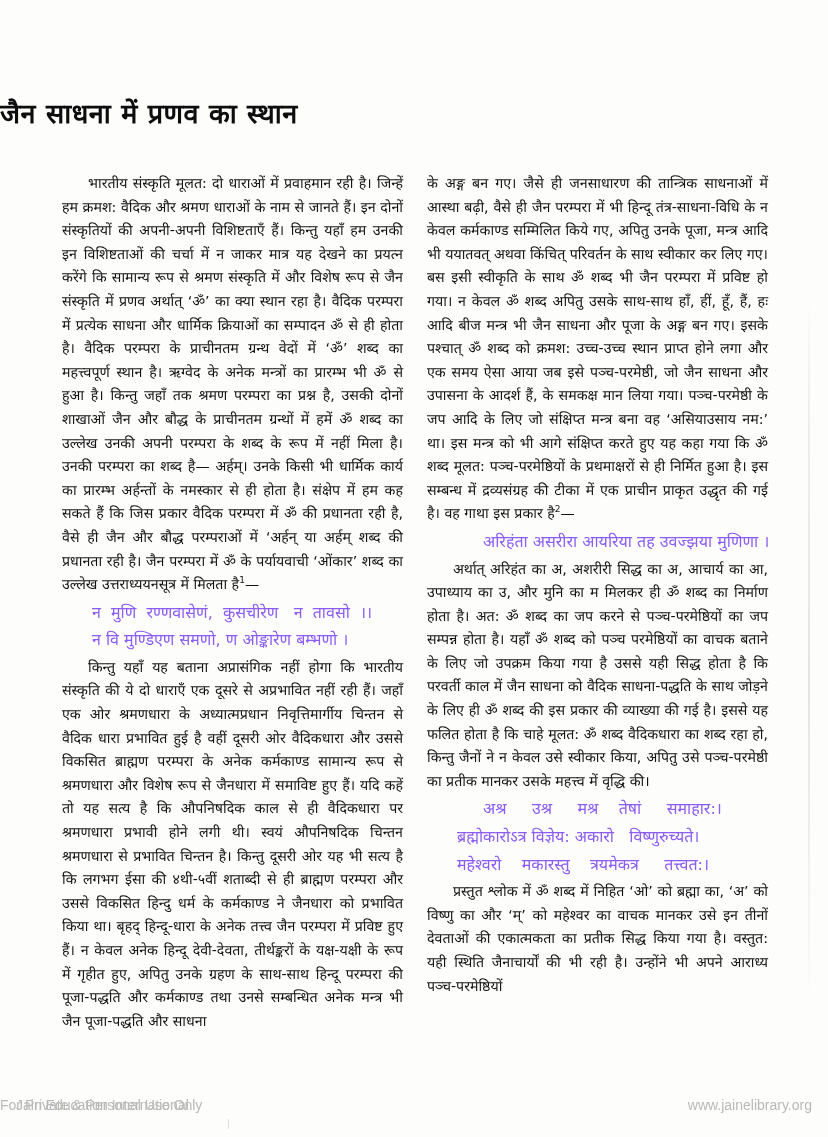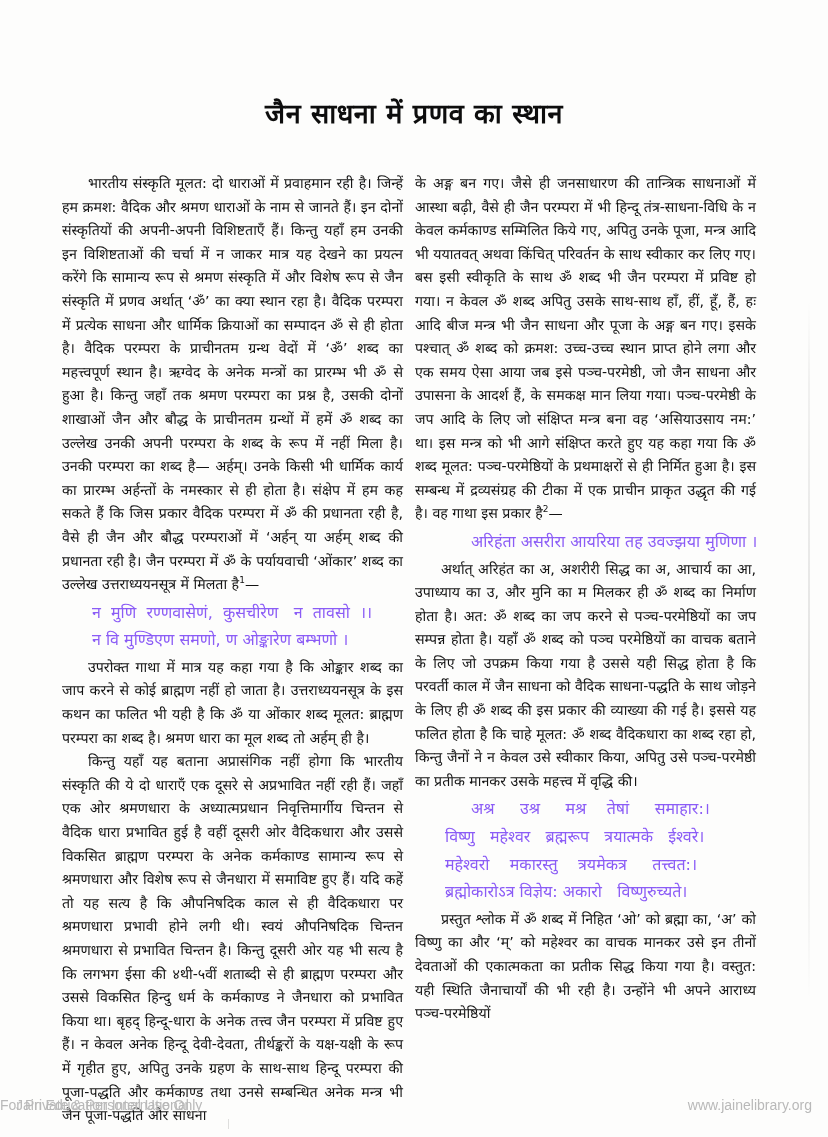--- a/index.html
+++ b/index.html
@@ -45,35 +45,35 @@
     height: 10px;
     background: rgba(0,0,0,0.12);
     pointer-events: none;
   }
 
   .title {
     position: absolute;
     top: 76px;
     left: 0;
     right: 0;
-    text-align: center;
+    text-align: left;
     font-family: "DejaVu Sans", sans-serif;
     font-weight: bold;
     font-size: 27px;
     letter-spacing: 0.5px;
     color: #0d0d0d;
   }
 
   .columns {
     position: absolute;
     top: 172px;
     left: 62px;
     width: 706px;
     display: flex;
-    gap: 12px;
+    gap: 24px;
   }
   .col {
     width: 341px;
     flex: 0 0 341px;
   }
 
   p.para {
     margin: 0;
     font-family: "DejaVu Sans", sans-serif;
     font-size: 14.2px;
@@ -145,37 +145,35 @@
 
   <div class="columns">
 
     <div class="col">
 
       <p class="para"><span>भारतीय संस्कृति मूलत: दो धाराओं में प्रवाहमान रही है। जिन्हें हम क्रमश: वैदिक और श्रमण धाराओं के नाम से जानते हैं। इन दोनों संस्कृतियों की अपनी-अपनी विशिष्टताएँ हैं। किन्तु यहाँ हम उनकी इन विशिष्टताओं की चर्चा में न जाकर मात्र यह देखने का प्रयत्न करेंगे कि सामान्य रूप से श्रमण संस्कृति में और विशेष रूप से जैन संस्कृति में प्रणव अर्थात् ‘ॐ’ का क्या स्थान रहा है। वैदिक परम्परा में प्रत्येक साधना और धार्मिक क्रियाओं का सम्पादन ॐ से ही होता है। वैदिक परम्परा के प्राचीनतम ग्रन्थ वेदों में ‘ॐ’ शब्द का महत्त्वपूर्ण स्थान है। ऋग्वेद के अनेक मन्त्रों का प्रारम्भ भी ॐ से हुआ है। किन्तु जहाँ तक श्रमण परम्परा का प्रश्न है, उसकी दोनों शाखाओं जैन और बौद्ध के प्राचीनतम ग्रन्थों में हमें ॐ शब्द का उल्लेख उनकी अपनी परम्परा के शब्द के रूप में नहीं मिला है। उनकी परम्परा का शब्द है— अर्हम्‌। उनके किसी भी धार्मिक कार्य का प्रारम्भ अर्हन्तों के नमस्कार से ही होता है। संक्षेप में हम कह सकते हैं कि जिस प्रकार वैदिक परम्परा में ॐ की प्रधानता रही है, वैसे ही जैन और बौद्ध परम्पराओं में ‘अर्हन्‌ या अर्हम्‌ शब्द की प्रधानता रही है। जैन परम्परा में ॐ के पर्यायवाची ‘ओंकार’ शब्द का उल्लेख उत्तराध्ययनसूत्र में मिलता है</span><sup class="ref">1</sup><span>—</span></p>
 
       <div class="verse ind1">न  मुणि  रण्णवासेणं,  कुसचीरेण   न  तावसो  ।।</div>
       <div class="verse ind1">न वि मुण्डिएण समणो, ण ओङ्कारेण बम्भणो ।</div>
 
-      <p class="para">उपरोक्त गाथा में मात्र यह कहा गया है कि ओङ्कार शब्द का जाप करने से कोई ब्राह्मण नहीं हो जाता है। उत्तराध्ययनसूत्र के इस कथन का फलित भी यही है कि ॐ या ओंकार शब्द मूलत: ब्राह्मण परम्परा का शब्द है। श्रमण धारा का मूल शब्द तो अर्हम्‌ ही है।</p>
       <p class="para">किन्तु यहाँ यह बताना अप्रासंगिक नहीं होगा कि भारतीय संस्कृति की ये दो धाराएँ एक दूसरे से अप्रभावित नहीं रही हैं। जहाँ एक ओर श्रमणधारा के अध्यात्मप्रधान निवृत्तिमार्गीय चिन्तन से वैदिक धारा प्रभावित हुई है वहीं दूसरी ओर वैदिकधारा और उससे विकसित ब्राह्मण परम्परा के अनेक कर्मकाण्ड सामान्य रूप से श्रमणधारा और विशेष रूप से जैनधारा में समाविष्ट हुए हैं। यदि कहें तो यह सत्य है कि औपनिषदिक काल से ही वैदिकधारा पर श्रमणधारा प्रभावी होने लगी थी। स्वयं औपनिषदिक चिन्तन श्रमणधारा से प्रभावित चिन्तन है। किन्तु दूसरी ओर यह भी सत्य है कि लगभग ईसा की ४थी-५वीं शताब्दी से ही ब्राह्मण परम्परा और उससे विकसित हिन्दु धर्म के कर्मकाण्ड ने जैनधारा को प्रभावित किया था। बृहद् हिन्दू-धारा के अनेक तत्त्व जैन परम्परा में प्रविष्ट हुए हैं। न केवल अनेक हिन्दू देवी-देवता, तीर्थङ्करों के यक्ष-यक्षी के रूप में गृहीत हुए, अपितु उनके ग्रहण के साथ-साथ हिन्दू परम्परा की पूजा-पद्धति और कर्मकाण्ड तथा उनसे सम्बन्धित अनेक मन्त्र भी जैन पूजा-पद्धति और साधना</p>
 
     </div>
 
     <div class="col">
 
       <p class="para cont"><span>के अङ्ग बन गए। जैसे ही जनसाधारण की तान्त्रिक साधनाओं में आस्था बढ़ी, वैसे ही जैन परम्परा में भी हिन्दू तंत्र-साधना-विधि के न केवल कर्मकाण्ड सम्मिलित किये गए, अपितु उनके पूजा, मन्त्र आदि भी ययातवत् अथवा किंचित् परिवर्तन के साथ स्वीकार कर लिए गए। बस इसी स्वीकृति के साथ ॐ शब्द भी जैन परम्परा में प्रविष्ट हो गया। न केवल ॐ शब्द अपितु उसके साथ-साथ हाँ, हीं, हूँ, हैं, हः आदि बीज मन्त्र भी जैन साधना और पूजा के अङ्ग बन गए। इसके पश्चात् ॐ शब्द को क्रमश: उच्च-उच्च स्थान प्राप्त होने लगा और एक समय ऐसा आया जब इसे पञ्च-परमेष्ठी, जो जैन साधना और उपासना के आदर्श हैं, के समकक्ष मान लिया गया। पञ्च-परमेष्ठी के जप आदि के लिए जो संक्षिप्त मन्त्र बना वह ‘असियाउसाय नम:’ था। इस मन्त्र को भी आगे संक्षिप्त करते हुए यह कहा गया कि ॐ शब्द मूलत: पञ्च-परमेष्ठियों के प्रथमाक्षरों से ही निर्मित हुआ है। इस सम्बन्ध में द्रव्यसंग्रह की टीका में एक प्राचीन प्राकृत उद्धृत की गई है। वह गाथा इस प्रकार है</span><sup class="ref">2</sup><span>—</span></p>
 
       <div class="verse ind2">अरिहंता असरीरा आयरिया तह उवज्झया मुणिणा ।</div>
 
       <p class="para">अर्थात् अरिहंत का अ, अशरीरी सिद्ध का अ, आचार्य का आ, उपाध्याय का उ, और मुनि का म मिलकर ही ॐ शब्द का निर्माण होता है। अत: ॐ शब्द का जप करने से पञ्च-परमेष्ठियों का जप सम्पन्न होता है। यहाँ ॐ शब्द को पञ्च परमेष्ठियों का वाचक बताने के लिए जो उपक्रम किया गया है उससे यही सिद्ध होता है कि परवर्ती काल में जैन साधना को वैदिक साधना-पद्धति के साथ जोड़ने के लिए ही ॐ शब्द की इस प्रकार की व्याख्या की गई है। इससे यह फलित होता है कि चाहे मूलत: ॐ शब्द वैदिकधारा का शब्द रहा हो, किन्तु जैनों ने न केवल उसे स्वीकार किया, अपितु उसे पञ्च-परमेष्ठी का प्रतीक मानकर उसके महत्त्व में वृद्धि की।</p>
 
       <div class="verse ind2">अश्र     उश्र     मश्र    तेषां     समाहार:।</div>
-      <div class="verse ind1">विष्णु   महेश्वर   ब्रह्मरूप   त्रयात्मके   ईश्वरे।</div>
+      <div class="verse ind1">ब्रह्मोकारोऽत्र विज्ञेय: अकारो   विष्णुरुच्यते।</div>
       <div class="verse ind1">महेश्वरो    मकारस्तु    त्रयमेकत्र     तत्त्वत:।</div>
-      <div class="verse ind1">ब्रह्मोकारोऽत्र विज्ञेय: अकारो   विष्णुरुच्यते।</div>
 
       <p class="para">प्रस्तुत श्लोक में ॐ शब्द में निहित ‘ओ’ को ब्रह्मा का, ‘अ’ को विष्णु का और ‘म्’ को महेश्वर का वाचक मानकर उसे इन तीनों देवताओं की एकात्मकता का प्रतीक सिद्ध किया गया है। वस्तुत: यही स्थिति जैनाचार्यों की भी रही है। उन्होंने भी अपने आराध्य पञ्च-परमेष्ठियों</p>
 
     </div>
 
   </div>
 
   <div class="footer">
     <span class="footer-left">Jain Education International</span>
     <span class="footer-center">For Private &amp; Personal Use Only</span>

